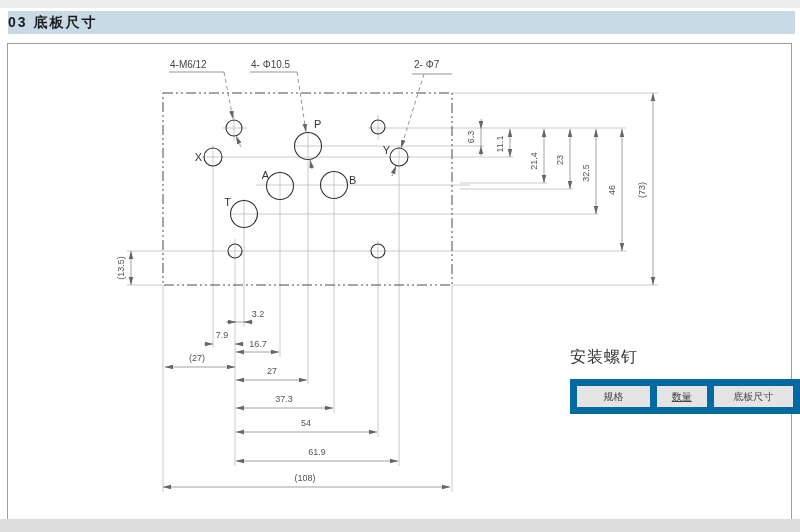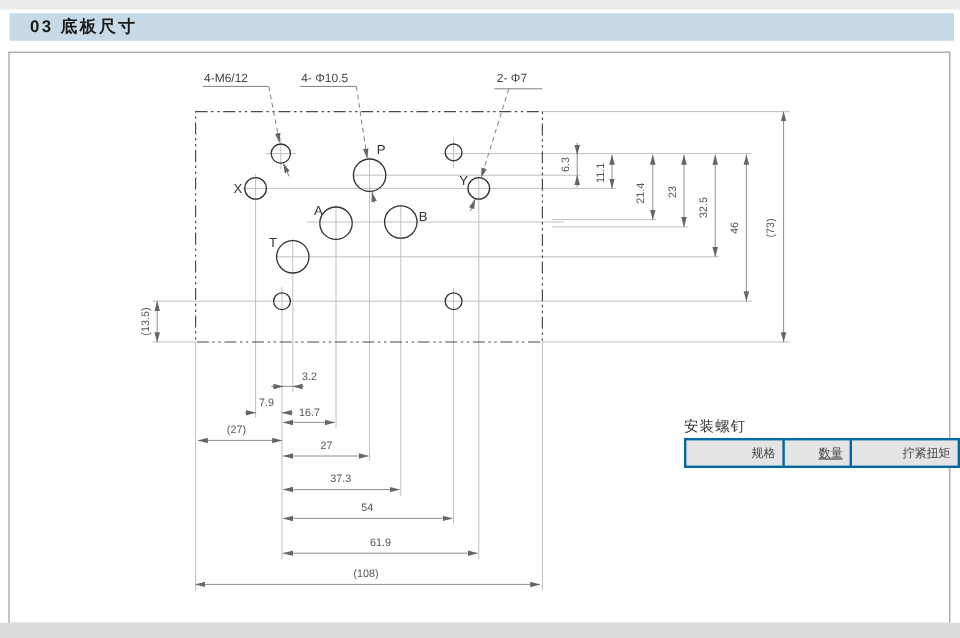--- a/index.html
+++ b/index.html
@@ -9,43 +9,43 @@
     font-family:"Liberation Sans", sans-serif;
     overflow:hidden;
   }
   .top-strip{position:absolute;left:0;top:0;width:800px;height:8px;background:#ededed;}
   .bottom-strip{position:absolute;left:0;top:519px;width:800px;height:13px;background:#dcdcdc;}
   .header-bar{
     position:absolute;left:8px;top:11px;width:787px;height:23px;
     background:#c7dae6;display:flex;align-items:center;
   }
   .header-bar .title{
-    font-size:14px;font-weight:bold;color:#1b1b1b;padding-left:17px;letter-spacing:2px;
+    font-size:14px;font-weight:bold;color:#1b1b1b;letter-spacing:2px;
   }
   .content-box{
     position:absolute;left:7px;top:43px;width:783px;height:475px;
     background:#ffffff;border:1px solid #9d9d9d;
   }
   svg.drawing{position:absolute;left:0;top:0;width:800px;height:532px;}
   
   .cl{stroke:#bcbcbc;stroke-width:0.8;fill:none;}          
   .dim{stroke:#8a8a8a;stroke-width:0.8;fill:none;}         
   .phantom{stroke:#4a4a4a;stroke-width:1;fill:none;stroke-dasharray:10 3 2 3 2 3;}
   .hole{stroke:#333;stroke-width:1.1;fill:none;}
   .leader{stroke:#7a7a7a;stroke-width:0.8;fill:none;stroke-dasharray:4 3;}
   .uline{stroke:#7a7a7a;stroke-width:0.8;fill:none;}
   text.dimtxt{font-size:9px;fill:#555;font-family:"Liberation Sans",sans-serif;}
   text.port{font-size:11px;fill:#333;font-family:"Liberation Sans",sans-serif;}
   text.callout{font-size:10px;fill:#444;font-family:"Liberation Sans",sans-serif;}
   
   .screw-block{position:absolute;left:570px;top:347px;}
-  .screw-title{font-size:12px;color:#333;margin-bottom:1px;letter-spacing:1px;}
+  .screw-title{font-size:16px;color:#333;margin-bottom:11px;letter-spacing:1px;}
   table.screw{border-collapse:collapse;font-size:10px;color:#444;}
   table.screw th,table.screw td{
-    border:2px solid #0369a1;text-align:right;height:21px;padding:0 6px;font-weight:normal;
+    border:7px solid #0369a1;text-align:center;height:21px;padding:0 6px;font-weight:normal;
   }
   table.screw th{background:#e4e4e4;}
   .c1{width:72px;} .c2{width:44px;text-decoration:underline;} .c3{width:80px;}
 </style>
 </head>
 <body>
 
 <div class="top-strip"></div>
 <div class="content-box"></div>
 
@@ -199,19 +199,19 @@
   <span class="title">03 底板尺寸</span>
 </div>
 
 <div class="screw-block">
   <div class="screw-title">安装螺钉</div>
   <table class="screw">
     <tbody>
         <tr>
       <th class="c1">规格</th>
       <th class="c2">数量</th>
-      <th class="c3">拧紧扭矩</th>
+      <th class="c3">底板尺寸</th>
     </tr>
   </tbody>
     </table>
 </div>
 
 <div class="bottom-strip"></div>
 
 </body></html>

